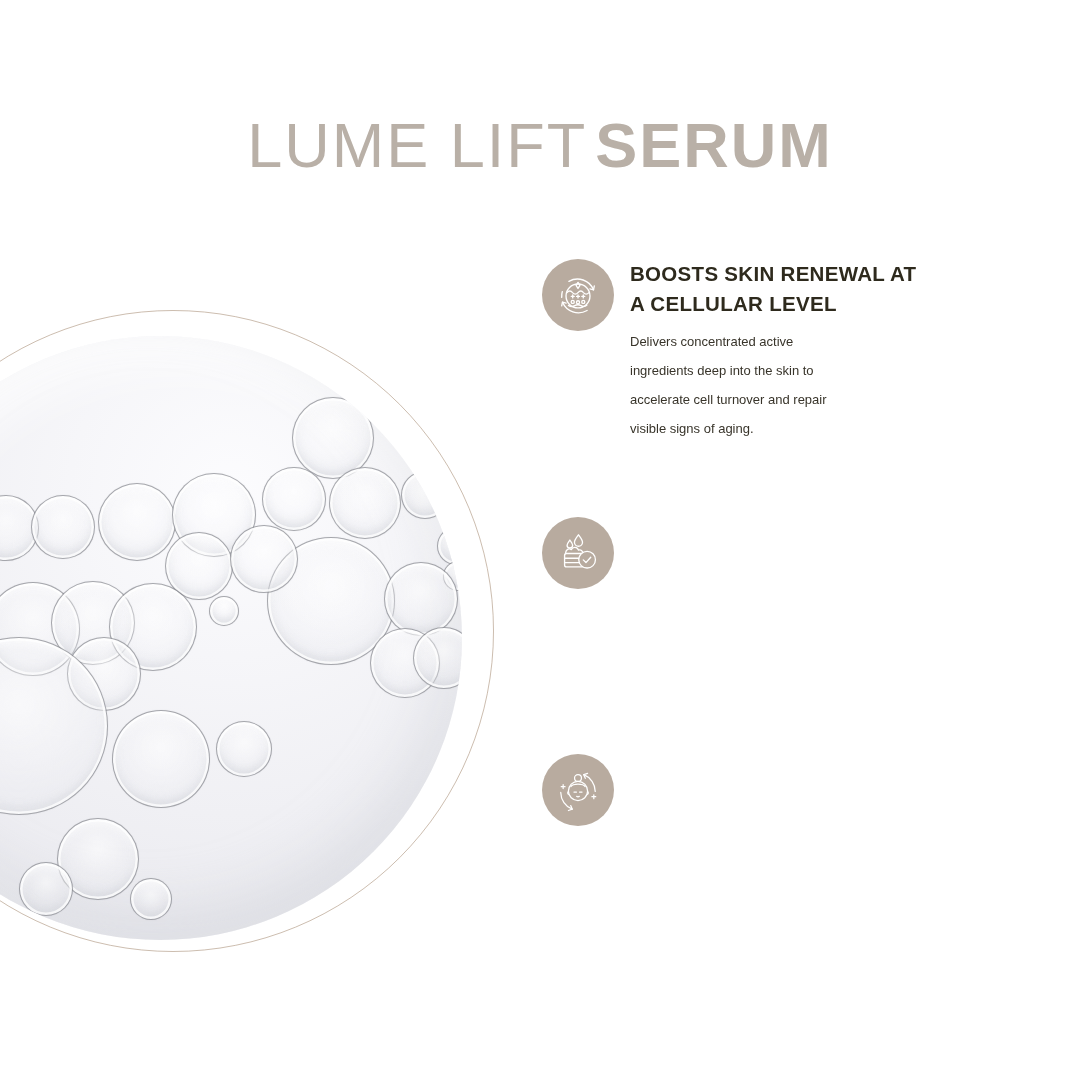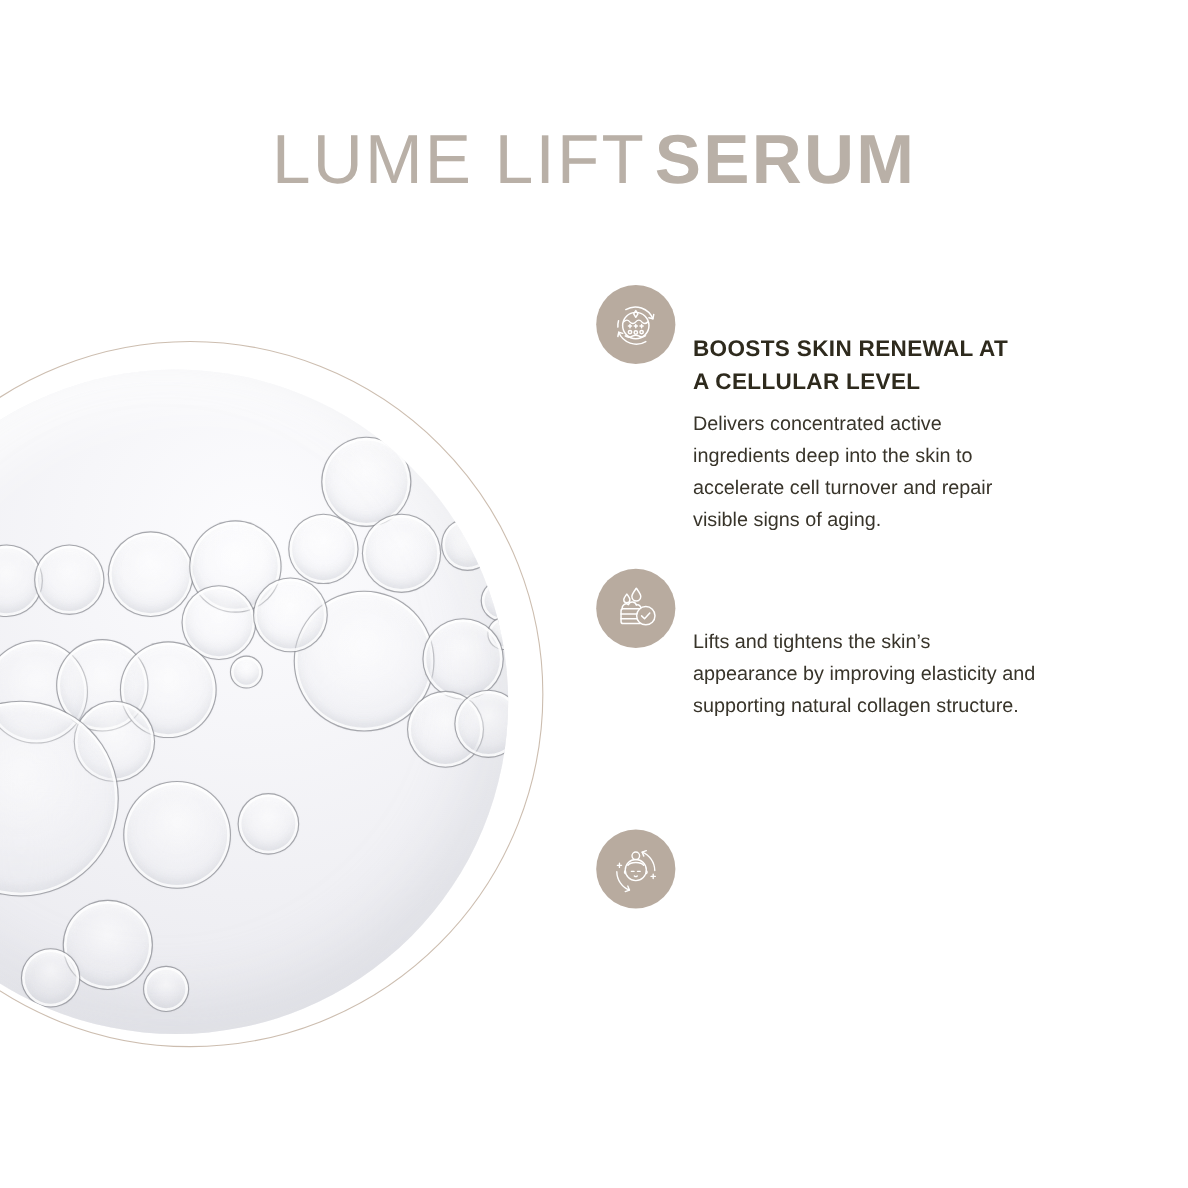--- a/index.html
+++ b/index.html
@@ -38,27 +38,27 @@
                inset 0 4px 8px rgba(255,255,255,0.85),
                0 0 1px rgba(120,122,130,0.25);
   }
 
   
   .feature{position:absolute;left:542px;display:flex;}
   .feature .icon-circle{
     width:72px;height:72px;border-radius:50%;background:#b8ab9f;flex:none;
     display:flex;align-items:center;justify-content:center;
   }
-  .feature .txt{margin-left:16px;width:384px;margin-top:44px;}
+  .feature .txt{margin-left:16px;width:384px;}
   .feature h2{
     margin:0;font-size:20.5px;font-weight:700;line-height:30px;letter-spacing:0.3px;
     color:#2e2a1d;white-space:pre-line;
   }
   .feature p{
-    margin:8px 0 0 0;font-size:18px;font-weight:400;line-height:29px;
+    margin:8px 0 0 0;font-size:13px;font-weight:400;line-height:29px;
     color:#38342a;white-space:pre-line;
   }
   #feature-1{top:259px;}
   #feature-2{top:517px;}
   #feature-3{top:754px;}
 
   .icon-svg{display:block;}
 </style>
 </head>
 <body>
@@ -135,23 +135,20 @@
         <path d="M24.5 5 c2.6 3.6 4.2 5.4 4.2 7.8 a4.2 4.2 0 0 1 -8.4 0 c0 -2.4 1.6 -4.2 4.2 -7.8 Z"></path>
         <path d="M15.5 10.5 c1.8 2.5 2.9 3.7 2.9 5.4 a2.9 2.9 0 0 1 -5.8 0 c0 -1.7 1.1 -2.9 2.9 -5.4 Z"></path>
         <path d="M11 24.5 c0 -4 3.5 -6 6 -4 c1.5 -3.5 6.5 -3 7.5 0.5 c2.5 -1 4.5 1 4.5 3.5"></path>
         <rect x="10" y="24.5" width="19.5" height="14" rx="2"></rect>
         <path d="M10 29.5 h19.5 M10 34 h15"></path>
         <circle cx="33.5" cy="31" r="8.7" fill="#b8ab9f"></circle>
         <path d="M29.5 31.2 l2.8 2.8 5 -5.6"></path>
       </svg>
     </div>
     <div class="txt">
-      <p>Lifts and tightens the skin’s
-appearance by improving elasticity and
-supporting natural collagen structure.</p>
     </div>
   </div>
 
   <div class="feature" id="feature-3">
     <div class="icon-circle">
       <svg class="icon-svg" width="46" height="46" viewBox="0 0 48 48" fill="none" stroke="#ffffff" stroke-width="1.3" stroke-linecap="round" stroke-linejoin="round">
         <path d="M30 8 A19 19 0 0 1 42 25.5"></path>
         <path d="M34 6.6 L30 8 L31.6 11.8"></path>
         <path d="M18 44 A19 19 0 0 1 6 26.5"></path>
         <path d="M14 45.4 L18 44 L16.4 40.2"></path>

